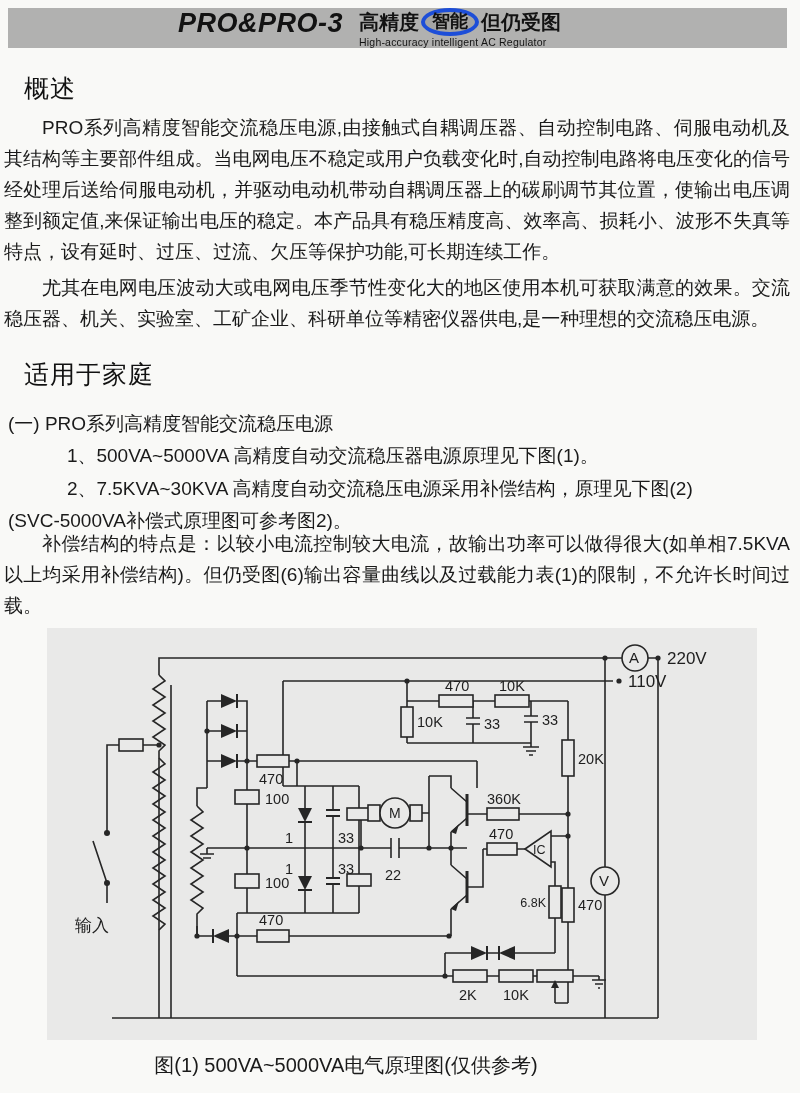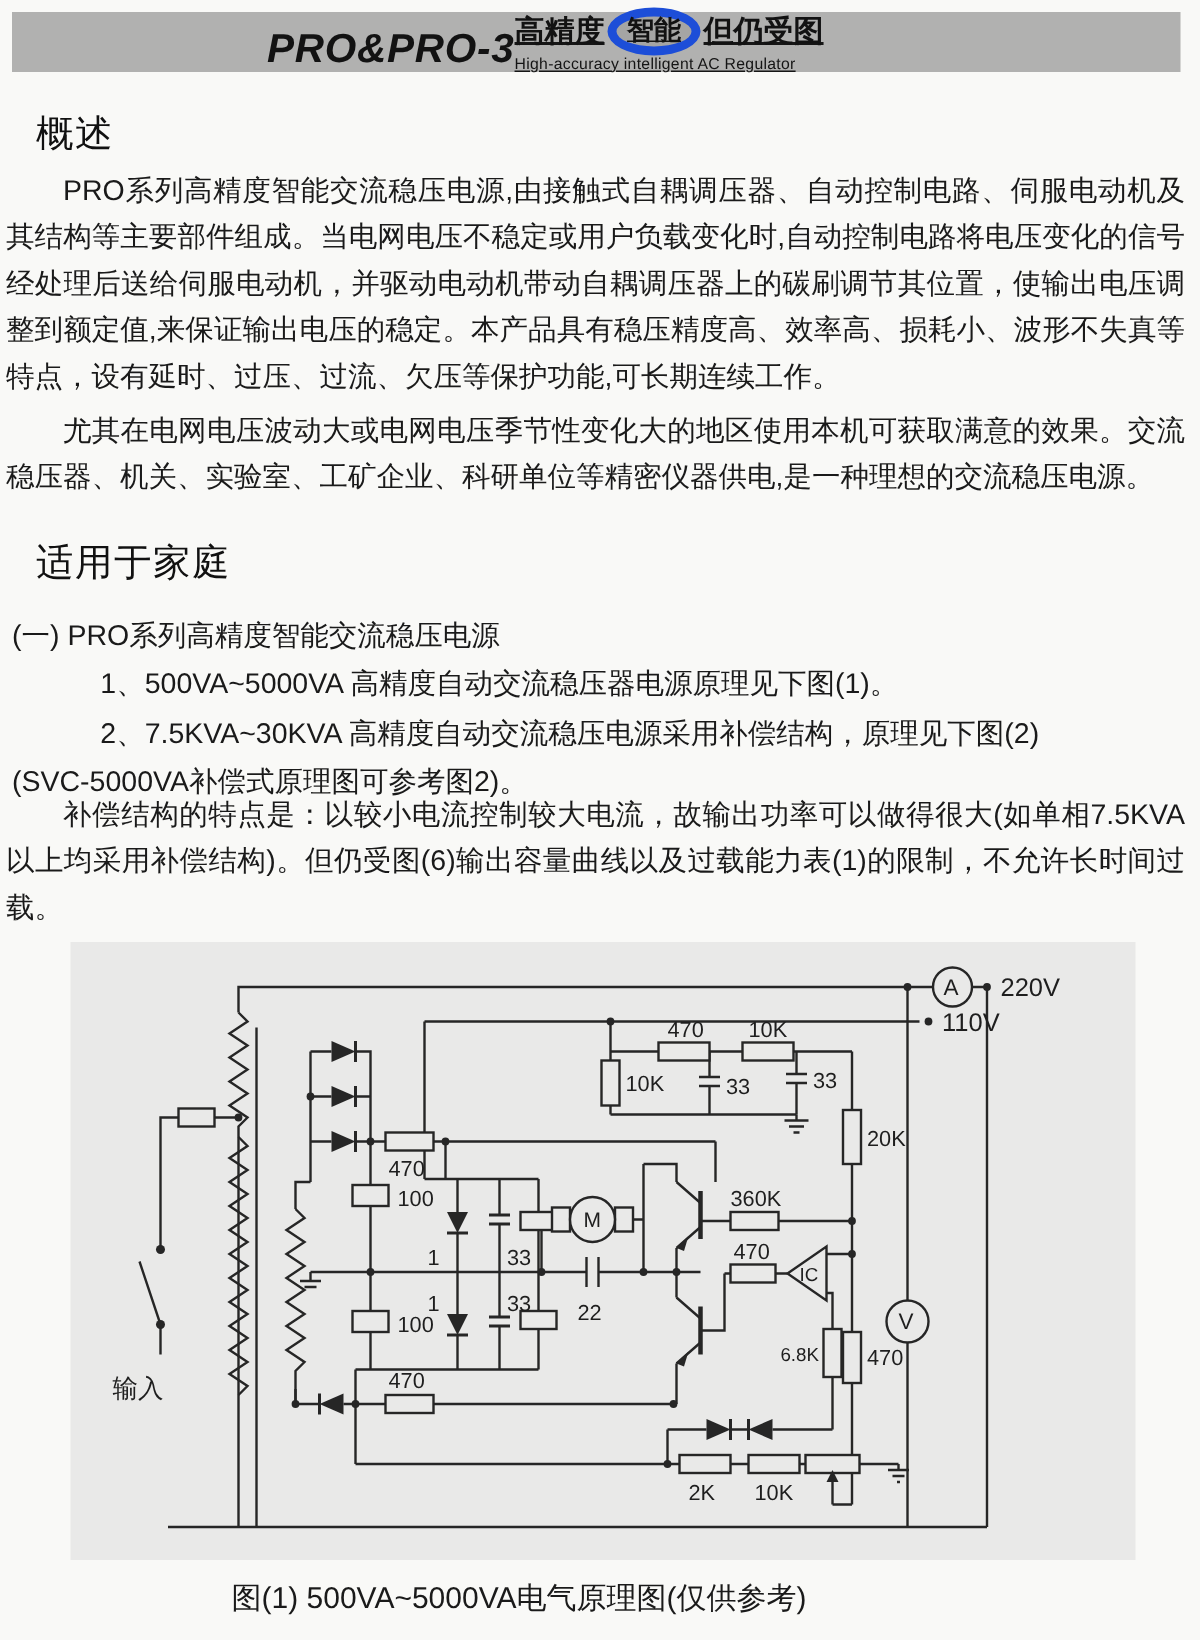--- a/index.html
+++ b/index.html
@@ -7,33 +7,33 @@
     width:800px;height:1093px;
     background:#f9f9f7;
     font-family:"Liberation Sans","DejaVu Sans",sans-serif;
     color:#161616;
     position:relative;
     overflow:hidden;
   }
   .banner{
     position:absolute;left:8px;top:8px;width:779px;height:40px;
     background:#b1b1b0;
-    display:flex;align-items:flex-end;
+    display:flex;align-items:flex-start;
   }
   .brand{
     font-size:27px;font-weight:bold;font-style:italic;
     letter-spacing:.5px;color:#121212;margin-left:170px;white-space:nowrap;
   }
-  .title-group{line-height:1;text-decoration:underline;}
+  .title-group{margin-left:16px;line-height:1;}
   .cn-title{
     font-size:20px;font-weight:bold;color:#121212;
     display:flex;align-items:center;white-space:nowrap;
   }
   .badge{
-    display:inline-block;border:6px solid #1d4ed8;border-radius:50%;
+    display:inline-block;border:4px solid #1d4ed8;border-radius:50%;
     background:#a5a5a4;padding:0 7px 1px 7px;margin:0 2px;
     font-size:18px;line-height:19px;
   }
   .en-sub{font-size:10.5px;color:#141414;margin-top:1px;letter-spacing:.2px;}
   .h1{
     position:absolute;left:24px;font-size:25px;color:#111;
     letter-spacing:1px;white-space:nowrap;
   }
   .para{
     position:absolute;left:4px;width:786px;

